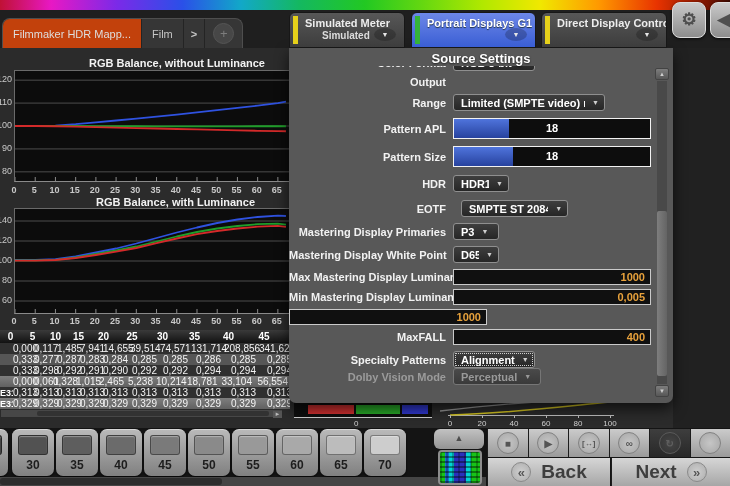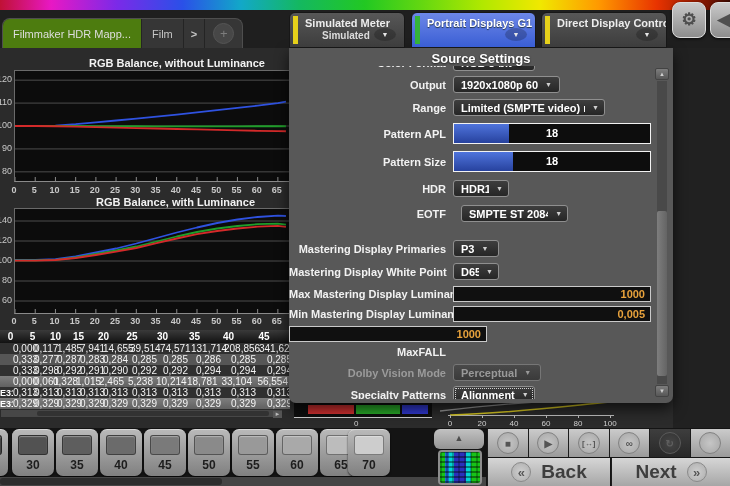--- a/index.html
+++ b/index.html
@@ -11,21 +11,21 @@
     background:linear-gradient(to right,#c01135 0%,#e818c4 7%,#7b2ae8 16%,#2a50e8 25%,
       #12a8c8 33%,#14b860 41%,#22c822 50%,#66d810 58%,#b0e800 66%,#f0e800 74%,
       #ff9900 82%,#e83300 90%,#7a1400 97%,#3a0a00 100%);}
 
   
   .tabbar{position:absolute;left:0;top:10px;width:730px;height:38px;background:#1f1f1f}
   .ltabs{position:absolute;left:2px;top:8px;height:30px;display:flex;align-items:stretch;
     background:#363636;border:1px solid #4e4e4e;border-bottom:none;border-radius:8px 8px 0 0;overflow:hidden}
   .ltab{display:flex;align-items:center;padding:0 10px;font-size:11px;color:#c6c6c6;
     border-right:1px solid #242424;white-space:nowrap}
-  .ltab.active{background:#4d7c0f;color:#dedede}
+  .ltab.active{background:#c2410c;color:#dedede}
   .ltab.more{padding:0 7px;font-weight:bold}
   .addwrap{display:flex;align-items:center;padding:0 8px}
   .addbtn{width:21px;height:21px;border-radius:50%;background:#474747;color:#7d7d7d;
     font-size:13px;text-align:center;line-height:20px;border:1px solid #555}
 
   .mtab{position:absolute;top:2px;height:36px;border-radius:6px 6px 0 0;
     background:linear-gradient(#575757,#3d3d3d);border:1px solid #171717;overflow:hidden;z-index:6}
   .mtab.blue{background:linear-gradient(#6d87e8,#3a5ed4)}
   .mtab .accent{position:absolute;left:3px;top:3px;bottom:3px;width:5px}
   .mtab .l1{margin:4px 0 0 15px;font-size:11px;font-weight:bold;color:#ededed;white-space:nowrap}
@@ -397,24 +397,20 @@
       <div class="clip10">
         <div class="drow" style="margin-bottom: 4px;">
           <div class="dlabel">Color Format</div>
           <div class="dd" style="width: 81.6px;">
             <span class="v">RGB 8-bit</span>
           </div>
         </div>
       </div>
       <div class="drow" style="margin-bottom: 6px;">
         <div class="dlabel">Output</div>
-        <div class="dd" style="width: 107.2px;">
-          <span class="v">1920x1080p 60</span>
-          <span class="c">▼</span>
-        </div>
       </div>
       <div class="drow" style="margin-bottom: 7px;">
         <div class="dlabel">Range</div>
         <div class="dd" style="width: 152px;">
           <span class="v">Limited (SMPTE video) range</span>
           <span class="c">▼</span>
         </div>
       </div>
       <div class="drow" style="margin-bottom: 7px;">
         <div class="dlabel">Pattern APL</div>
@@ -430,21 +426,21 @@
           <div class="val">18</div>
         </div>
       </div>
       <div class="drow" style="margin-bottom: 8px;">
         <div class="dlabel">HDR</div>
         <div class="dd" style="width: 56px;">
           <span class="v">HDR10</span>
           <span class="c">▼</span>
         </div>
       </div>
-      <div class="drow" style="margin-bottom: 18px; gap: 8px;">
+      <div class="drow" style="margin-bottom: 6px; gap: 8px;">
         <div class="dlabel">EOTF</div>
         <div class="dd" style="width: 107.2px;">
           <span class="v">SMPTE ST 2084</span>
           <span class="c">▼</span>
         </div>
       </div>
       <div class="drow" style="margin-bottom: 6px;">
         <div class="dlabel">Mastering Display Primaries</div>
         <div class="dd" style="width: 46px;">
           <span class="v">P3</span>
@@ -464,32 +460,33 @@
       </div>
       <div class="drow" style="margin-bottom: 4px;">
         <div class="dlabel">Min Mastering Display Luminance</div>
         <div class="inp" style="color: rgb(232, 162, 60);">0,005</div>
       </div>
       <div class="drow" style="margin-bottom: 4px;">
         <div class="inp" style="color: rgb(232, 162, 60);">1000</div>
       </div>
       <div class="drow" style="margin-bottom: 6px;">
         <div class="dlabel">MaxFALL</div>
+        <div class="inp" style="color: rgb(232, 162, 60);">400</div>
+      </div>
+      <div class="drow" style="margin-bottom: 0px;">
+        <div class="dlabel">Specialty Patterns</div>
+        <div class="dd focused" style="width: 81.6px;">
+          <span class="v">Alignment</span>
+          <span class="c">▼</span>
+        </div>
       </div>
       <div class="drow disabled" style="margin-bottom: 5px;">
         <div class="dlabel">Dolby Vision Mode</div>
         <div class="dd" style="width: 88px;">
           <span class="v">Perceptual</span>
-          <span class="c">▼</span>
-        </div>
-      </div>
-      <div class="drow" style="margin-bottom: 0px;">
-        <div class="dlabel">Specialty Patterns</div>
-        <div class="dd focused" style="width: 81.6px;">
-          <span class="v">Alignment</span>
           <span class="c">▼</span>
         </div>
       </div>
     </div>
   <div class="dsb">
     <div class="sbtn" style="top:0">▲</div>
     <div class="track"></div>
     <div class="thumb" style="top:143px;height:165px"></div>
     <div class="sbtn" style="bottom:0">▼</div>
   </div>
@@ -526,21 +523,21 @@
         <div class="lb">55</div>
       </div>
       <div class="lvl" style="left: 276px;">
         <div class="sw" style="background: rgb(169, 169, 169);"></div>
         <div class="lb">60</div>
       </div>
       <div class="lvl" style="left: 320px;">
         <div class="sw" style="background: rgb(188, 188, 188);"></div>
         <div class="lb">65</div>
       </div>
-      <div class="lvl" style="left: 348px;">
+      <div class="lvl" style="left: 364px;">
         <div class="sw" style="background: rgb(205, 205, 205);"></div>
         <div class="lb">70</div>
       </div>
     </div>
   <div class="bscroll">
     <div class="bthumb"></div>
   </div>
   <div class="patpanel-up"><span id="upGlyph">▲</span></div>
   <div class="thumbimg"></div>
   <div class="transport" id="transport">

